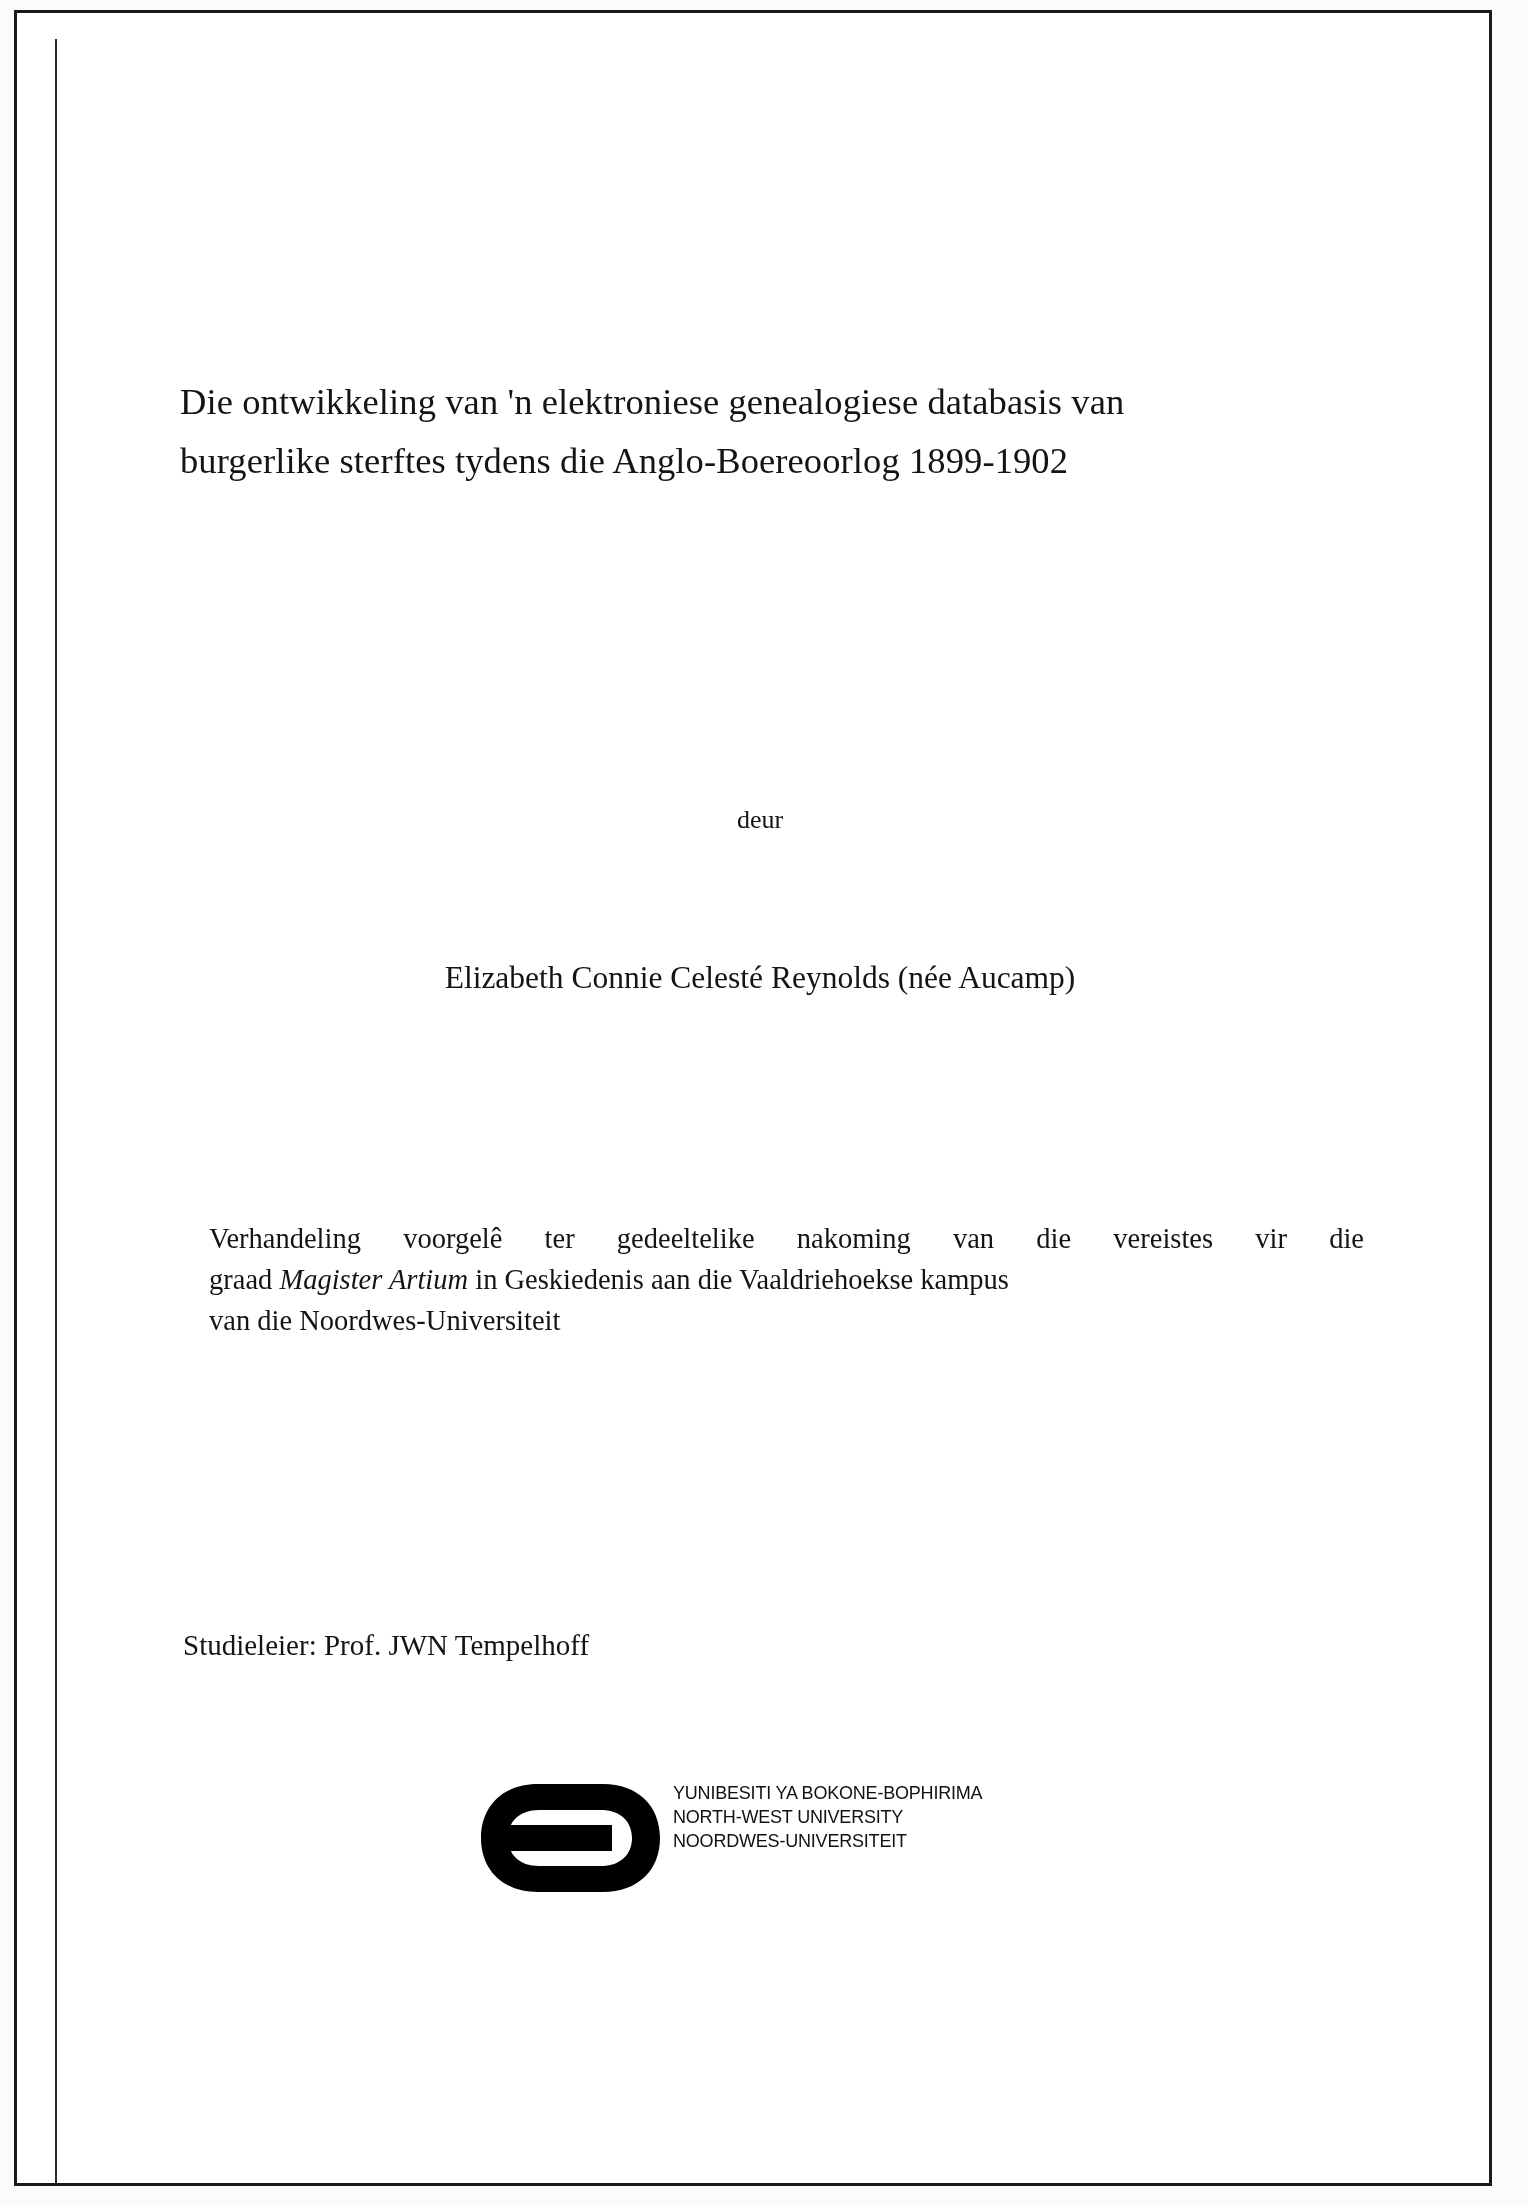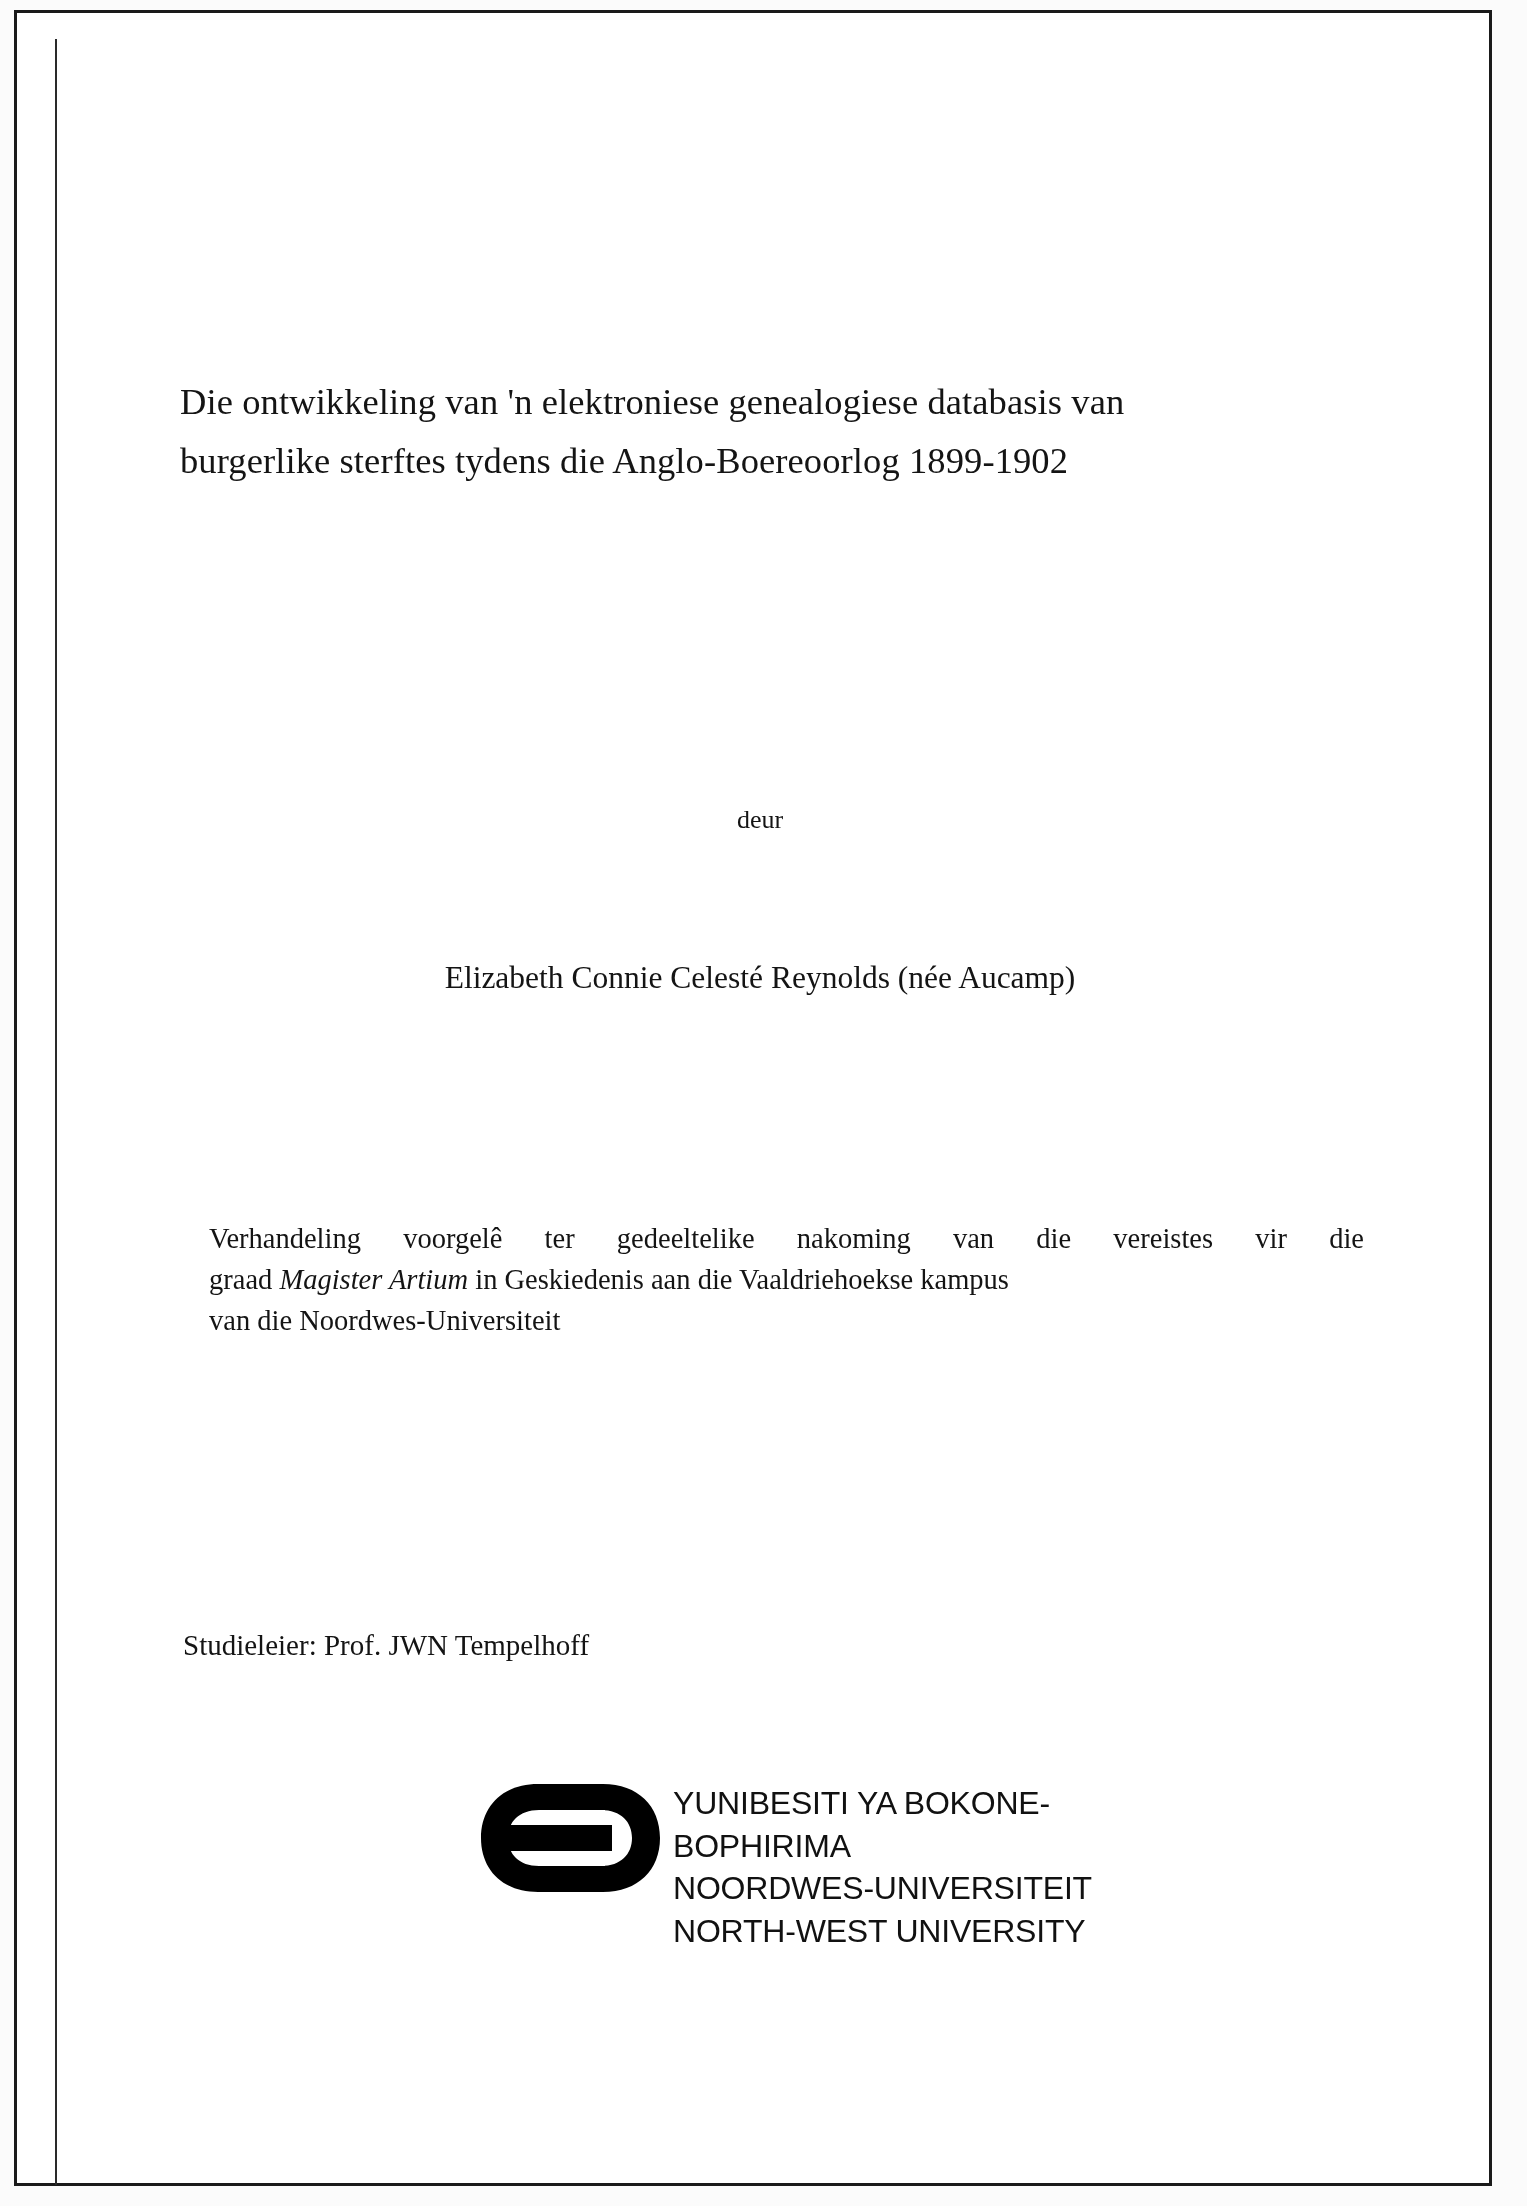--- a/index.html
+++ b/index.html
@@ -128,21 +128,21 @@
     left: 0;
     top: 2px;
     width: 200px;
     height: 116px;
   }
   .logo-text {
     position: absolute;
     left: 198px;
     top: 4px;
     font-family: "Liberation Sans", sans-serif;
-    font-size: 32px;
+    font-size: 18px;
     line-height: 1.33;
     letter-spacing: -0.2px;
     color: #111111;
     font-weight: 400;
   }
 </style>
 </head>
 <body>
 
 <div class="page-sheet"></div>
@@ -179,18 +179,18 @@
 
       <rect x="33" y="45" width="104" height="26" fill="#000000"></rect>
 
       <path d="M100 4 L100 30 L126 30 C146 30 157 42 157 58 C157 74 146 86 126 86 L100 86 L100 112 L128 112 C163 112 185 90 185 58 C185 26 163 4 128 4 Z" fill="#000000"></path>
 
       <rect x="100" y="30" width="30" height="56" fill="#ffffff"></rect>
       <rect x="100" y="45" width="30" height="26" fill="#000000"></rect>
     </svg>
     <div class="logo-text">
       <div>YUNIBESITI YA BOKONE-BOPHIRIMA</div>
+      <div>NORTH-WEST UNIVERSITY</div>
       <div>NOORDWES-UNIVERSITEIT</div>
-      <div>NORTH-WEST UNIVERSITY</div>
     </div>
   </div>
 
 </div>
 
 </body></html>

